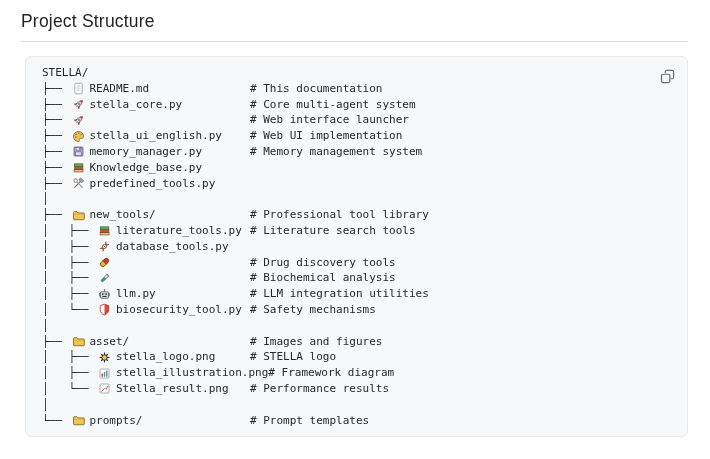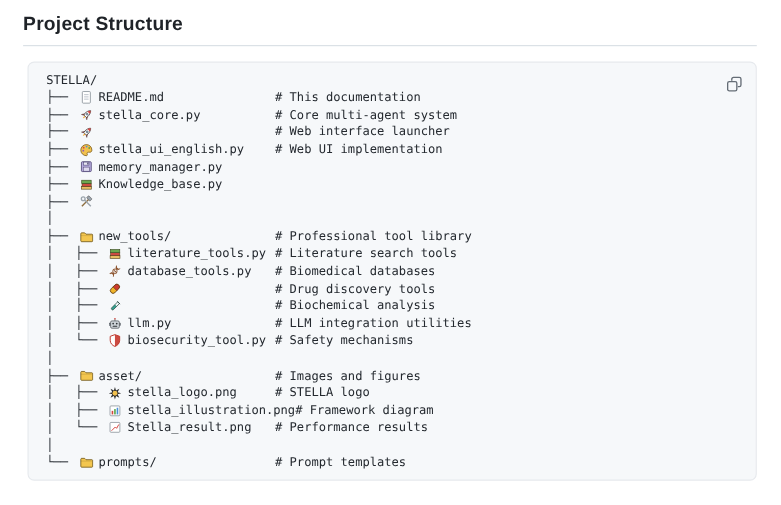--- a/index.html
+++ b/index.html
@@ -1,18 +1,18 @@
 <!DOCTYPE html>
 <html><head>
 <meta charset="utf-8">
 <style>
   html,body{margin:0;padding:0;background:#ffffff;}
   body{width:710px;height:459px;overflow:hidden;font-family:"Liberation Sans",sans-serif;}
   .container{padding:11px 22px 0 21px;}
-  .title{font-size:17.5px;font-weight:700;color:#1f2328;margin:0 0 9px 0;letter-spacing:.2px;}
+  .title{font-size:17.5px;font-weight:400;color:#1f2328;margin:0 0 9px 0;letter-spacing:.2px;}
   .divider{height:1px;background:#d8dee4;margin:0 0 14px 0;}
   .code-block{
     position:relative;margin-left:4px;background:#f6f8fa;border:1px solid #e6e9ed;border-radius:6px;
     padding:8px 16px;font-family:"DejaVu Sans Mono",monospace;font-size:11px;line-height:15.8px;color:#24292f;
   }
   .row{display:flex;align-items:center;height:15.8px;white-space:pre;}
   .left{display:flex;align-items:center;min-width:208px;}
   .prefix{white-space:pre;}
   .icon{width:13px;height:13px;margin:0 5px 0 3px;display:inline-flex;flex:none;}
   .icon svg{width:13px;height:13px;display:block;}
@@ -70,50 +70,50 @@
                 <circle cx="5" cy="5.2" r="1" fill="#d64541"></circle>
                 <circle cx="8.3" cy="4" r="1" fill="#4a90d9"></circle>
                 <circle cx="11.2" cy="5.6" r="1" fill="#57a64a"></circle>
                 <circle cx="4.6" cy="8.6" r="1" fill="#8e5bb5"></circle>
               </svg></span><span>stella_ui_english.py</span></span><span class="comment"># Web UI implementation</span></div>
         <div class="row"><span class="left"><span class="prefix">├── </span><span class="icon"><svg viewBox="0 0 16 16">
                 <rect x="2.5" y="2.5" width="11" height="11" rx="1" fill="#b9aee0" stroke="#4a4070" stroke-width="0.9"></rect>
                 <rect x="5" y="2.9" width="6" height="3.4" fill="#e8e6f2" stroke="#4a4070" stroke-width="0.6"></rect>
                 <rect x="9" y="3.4" width="1.4" height="2.2" fill="#4a4070"></rect>
                 <rect x="4.5" y="8.5" width="7" height="4.6" fill="#ded9ef" stroke="#4a4070" stroke-width="0.6"></rect>
-              </svg></span><span>memory_manager.py</span></span></div>
+              </svg></span><span>memory_manager.py</span></span><span class="comment"># Memory management system</span></div>
         <div class="row"><span class="left"><span class="prefix">├── </span><span class="icon"><svg viewBox="0 0 16 16">
                 <rect x="2.6" y="10.4" width="11" height="3.1" fill="#e8c064" stroke="#57421a" stroke-width="0.7"></rect>
                 <rect x="3.2" y="7" width="10.2" height="3.4" fill="#cc4b42" stroke="#57421a" stroke-width="0.7"></rect>
                 <rect x="2.8" y="3.5" width="10.6" height="3.5" fill="#6aa84f" stroke="#3a4a1e" stroke-width="0.7"></rect>
               </svg></span><span>Knowledge_base.py</span></span></div>
         <div class="row"><span class="left"><span class="prefix">├── </span><span class="icon"><svg viewBox="0 0 16 16">
                 <path d="M3 13 10.5 5.4" stroke="#8d6e3f" stroke-width="1.5"></path>
                 <rect x="8.6" y="2.4" width="5.4" height="3.4" rx="0.7" transform="rotate(45 11.3 4.1)" fill="#9aa3ab" stroke="#555555" stroke-width="0.6"></rect>
                 <path d="M13 13 6 6" stroke="#9aa3ab" stroke-width="1.5"></path>
                 <circle cx="4.5" cy="4.5" r="2.1" fill="none" stroke="#9aa3ab" stroke-width="1.5"></circle>
                 <circle cx="4.5" cy="4.5" r="0.8" fill="#f6f8fa"></circle>
-              </svg></span></span></div>
+              </svg></span><span>predefined_tools.py</span></span></div>
         <div class="row"><span class="left"><span class="prefix">│</span></span></div>
         <div class="row"><span class="left"><span class="prefix">├── </span><span class="icon"><svg viewBox="0 0 16 16">
                 <path d="M1.8 4.2c0-.5.4-.9.9-.9h3.4l1.5 1.5h6.6c.5 0 .9.4.9.9v6.6c0 .5-.4.9-.9.9H2.7c-.5 0-.9-.4-.9-.9Z" fill="#f3c64f" stroke="#6d5416" stroke-width="0.9"></path>
                 <path d="M1.8 6.4h12.4" stroke="#6d5416" stroke-width="0.5" opacity="0.45"></path>
               </svg></span><span>new_tools/</span></span><span class="comment"># Professional tool library</span></div>
         <div class="row"><span class="left"><span class="prefix">│   ├── </span><span class="icon"><svg viewBox="0 0 16 16">
                 <rect x="2.6" y="10.4" width="11" height="3.1" fill="#e8c064" stroke="#57421a" stroke-width="0.7"></rect>
                 <rect x="3.2" y="7" width="10.2" height="3.4" fill="#cc4b42" stroke="#57421a" stroke-width="0.7"></rect>
                 <rect x="2.8" y="3.5" width="10.6" height="3.5" fill="#6aa84f" stroke="#3a4a1e" stroke-width="0.7"></rect>
               </svg></span><span>literature_tools.py</span></span><span class="comment"># Literature search tools</span></div>
         <div class="row"><span class="left"><span class="prefix">│   ├── </span><span class="icon"><svg viewBox="0 0 16 16">
                 <g stroke="#8a512b" stroke-width="1.1" fill="none" transform="rotate(40 8 8)">
                   <path d="M5.5 2c0 3 5 3 5 6s-5 3-5 6"></path>
                   <path d="M10.5 2c0 3-5 3-5 6s5 3 5 6"></path>
                   <path d="M5.9 4h4.2M5.9 12h4.2M6.6 8h2.8"></path>
                 </g>
-              </svg></span><span>database_tools.py</span></span><span class="comment"># Biomedical databases</span></div>
+              </svg></span><span>database_tools.py</span></span></div>
         <div class="row"><span class="left"><span class="prefix">│   ├── </span><span class="icon"><svg viewBox="0 0 16 16">
                 <g transform="rotate(45 8 8)">
                   <rect x="5" y="2" width="6" height="12" rx="3" fill="#f0b429"></rect>
                   <path d="M5 8V5a3 3 0 0 1 6 0v3Z" fill="#cc3a30"></path>
                   <rect x="5" y="2" width="6" height="12" rx="3" fill="none" stroke="#5c3a12" stroke-width="0.9"></rect>
                   <path d="M5 8h6" stroke="#5c3a12" stroke-width="0.7"></path>
                 </g>
               </svg></span></span><span class="comment"># Drug discovery tools</span></div>
         <div class="row"><span class="left"><span class="prefix">│   ├── </span><span class="icon"><svg viewBox="0 0 16 16">
                 <g transform="rotate(45 8 8)">

